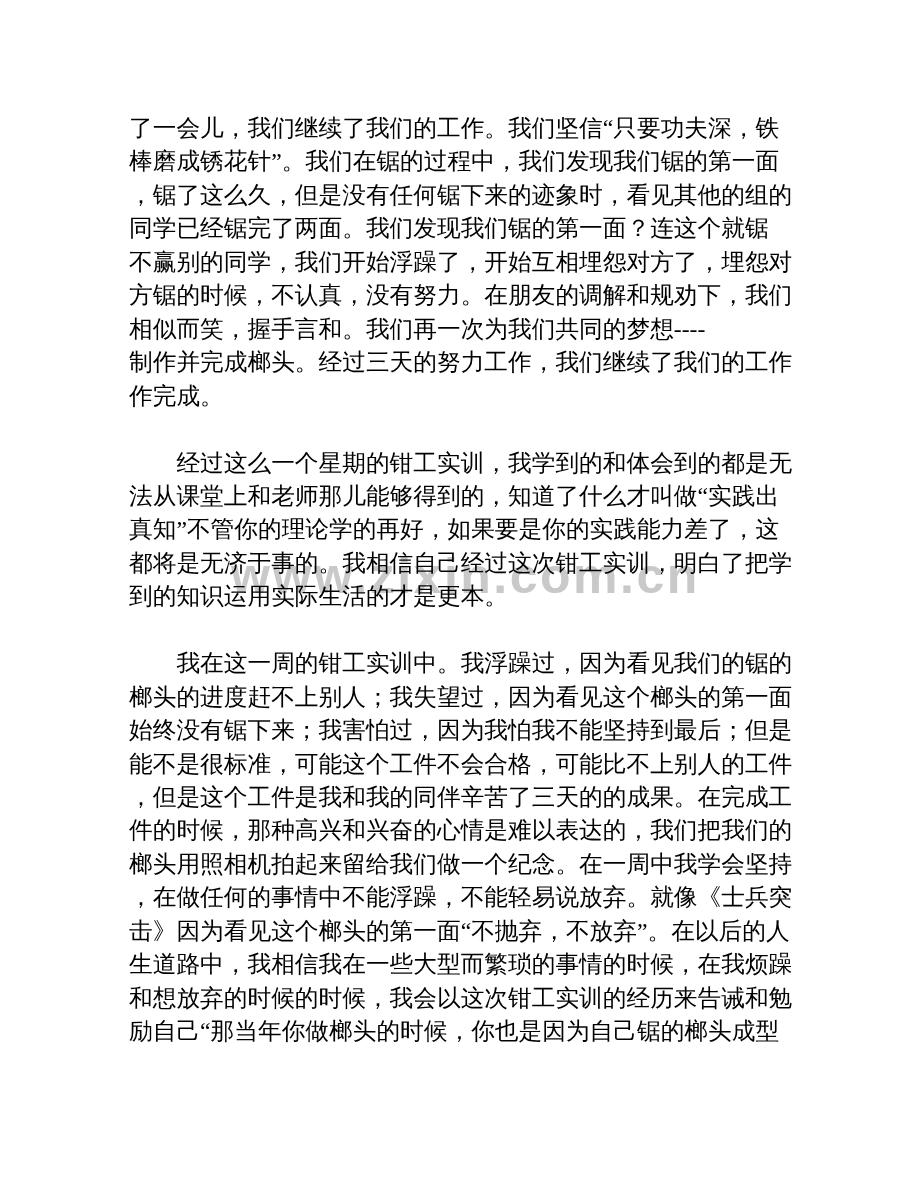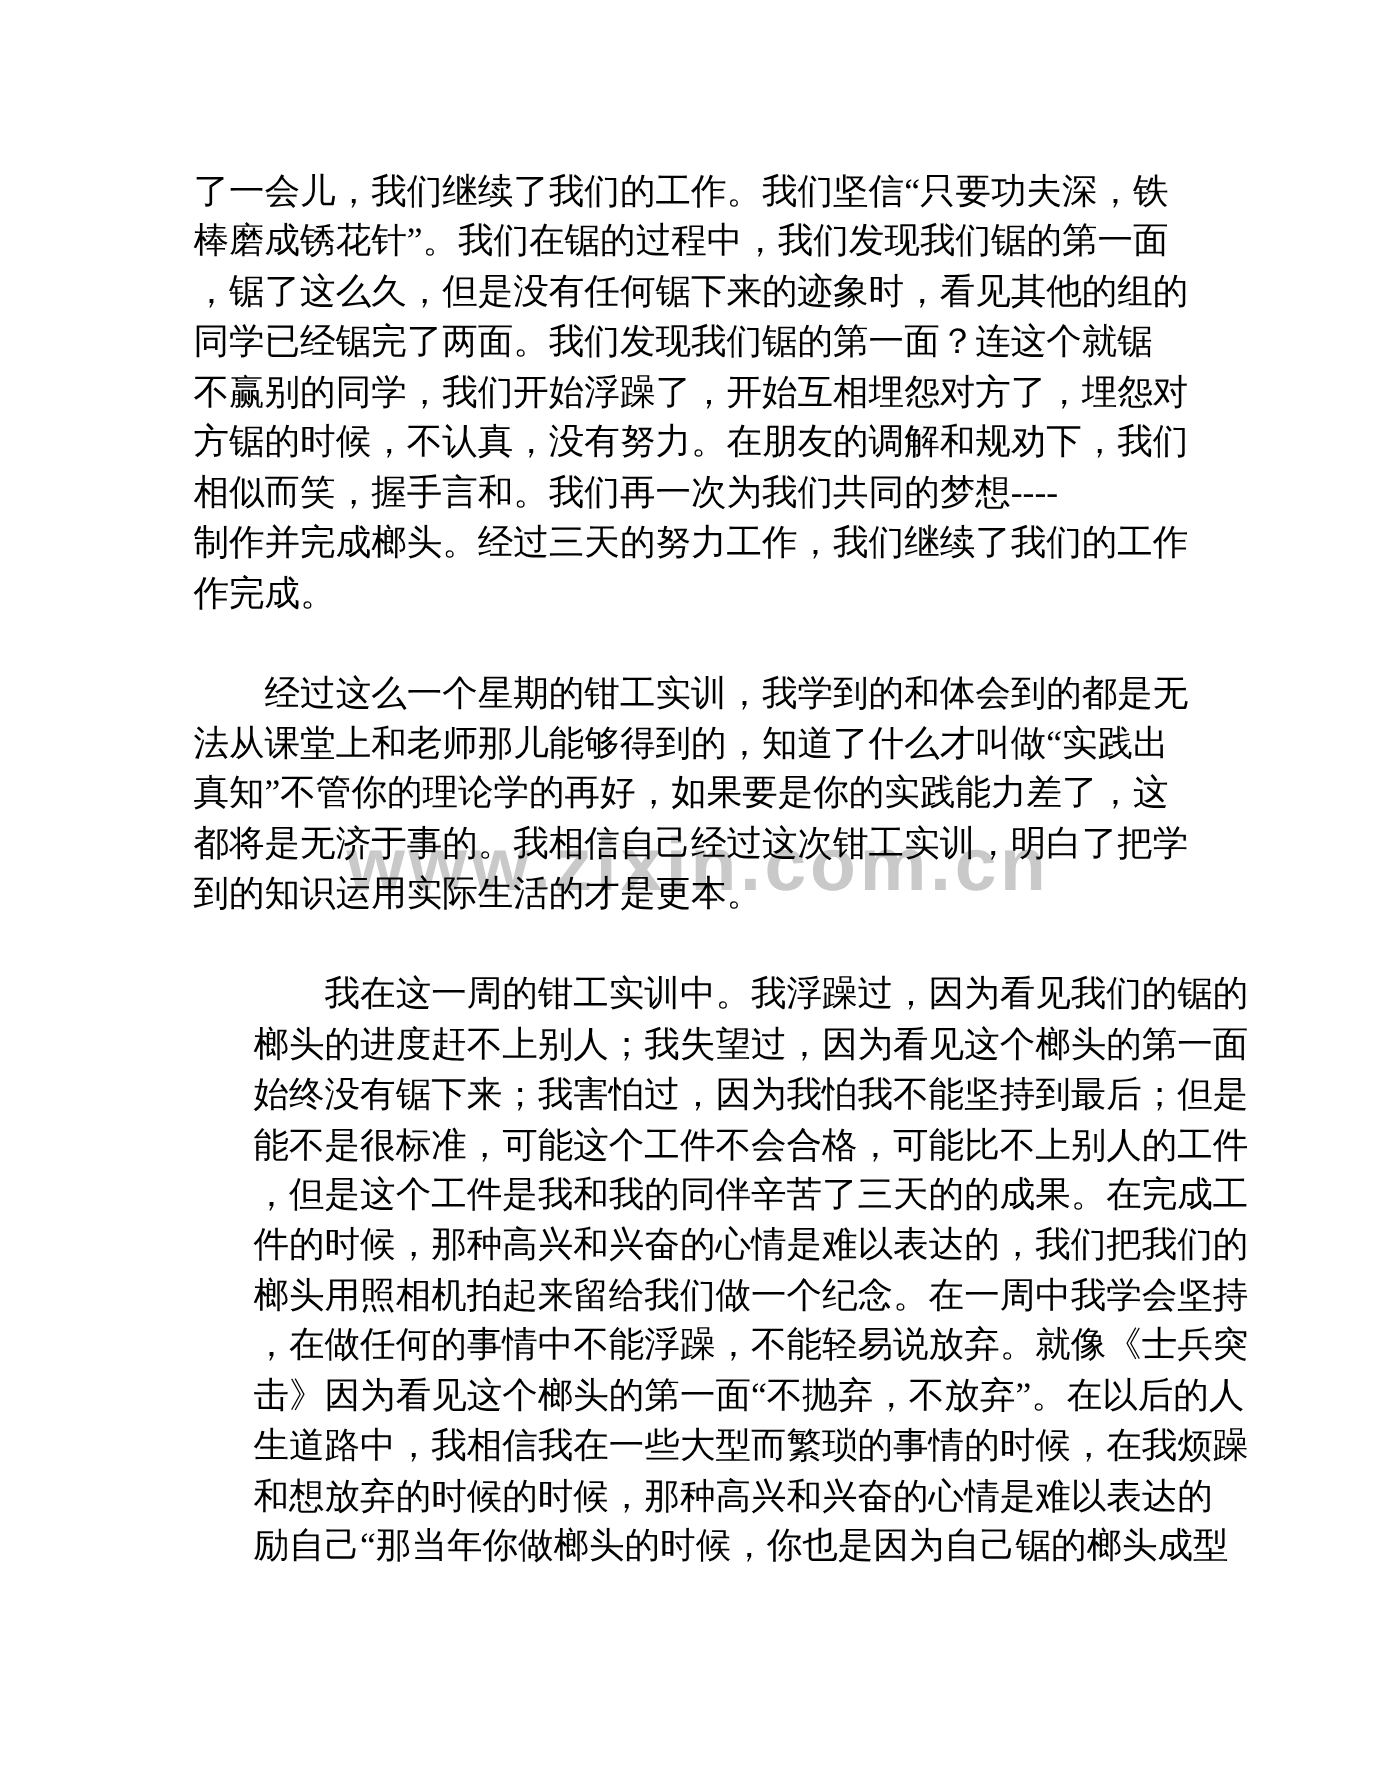--- a/index.html
+++ b/index.html
@@ -36,21 +36,20 @@
     z-index: 2;
     color: #000000;
     font-size: 23.7px;
     line-height: 33.45px;
   }
   .paragraph {
     margin: 0 0 33.45px 0;
   }
   .paragraph:last-child {
     margin-bottom: 0;
-    margin-left: 40px;
   }
   .line {
     white-space: nowrap;
   }
   .line.indent {
     text-indent: 2em;
   }
 </style>
 </head>
 <body>
@@ -80,17 +79,17 @@
         <div class="line indent">我在这一周的钳工实训中。我浮躁过，因为看见我们的锯的</div>
         <div class="line">榔头的进度赶不上别人；我失望过，因为看见这个榔头的第一面</div>
         <div class="line">始终没有锯下来；我害怕过，因为我怕我不能坚持到最后；但是</div>
         <div class="line">能不是很标准，可能这个工件不会合格，可能比不上别人的工件</div>
         <div class="line">，但是这个工件是我和我的同伴辛苦了三天的的成果。在完成工</div>
         <div class="line">件的时候，那种高兴和兴奋的心情是难以表达的，我们把我们的</div>
         <div class="line">榔头用照相机拍起来留给我们做一个纪念。在一周中我学会坚持</div>
         <div class="line">，在做任何的事情中不能浮躁，不能轻易说放弃。就像《士兵突</div>
         <div class="line">击》因为看见这个榔头的第一面“不抛弃，不放弃”。在以后的人</div>
         <div class="line">生道路中，我相信我在一些大型而繁琐的事情的时候，在我烦躁</div>
-        <div class="line">和想放弃的时候的时候，那种高兴和兴奋的心情是难以表达的</div>
+        <div class="line">和想放弃的时候的时候，我会以这次钳工实训的经历来告诫和勉</div>
         <div class="line">励自己“那当年你做榔头的时候，你也是因为自己锯的榔头成型</div>
       </div>
     </div>
 </div>
 
 </body></html>

